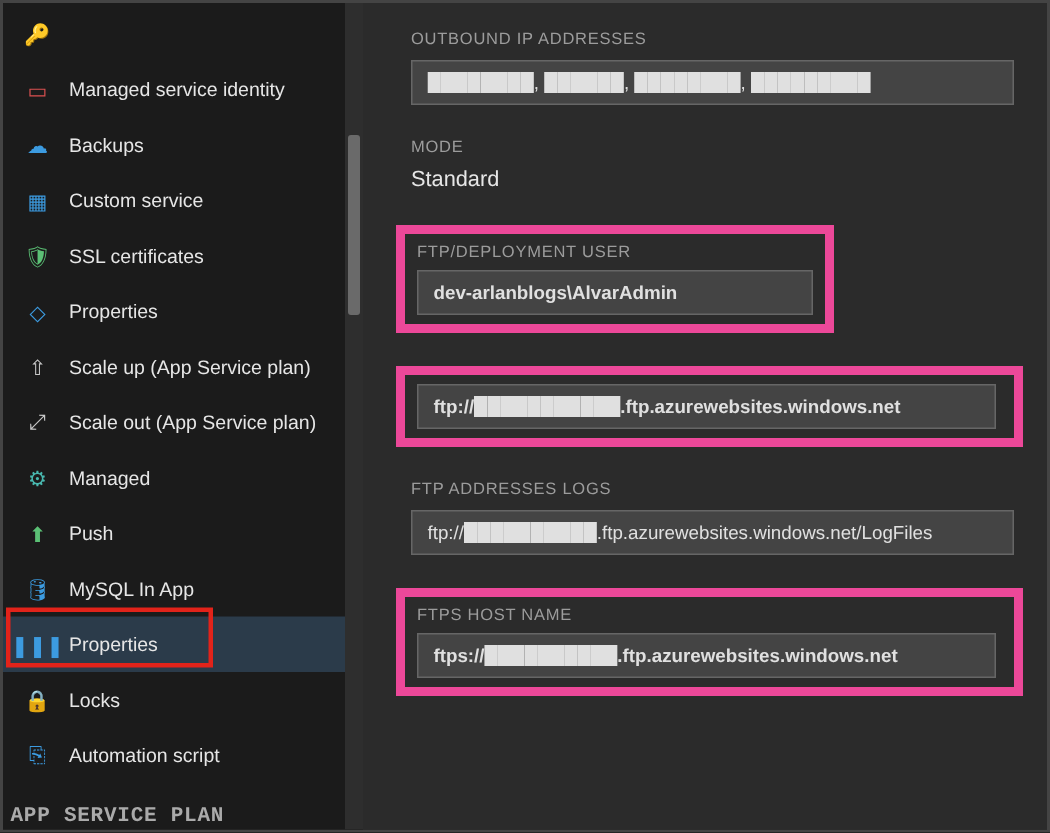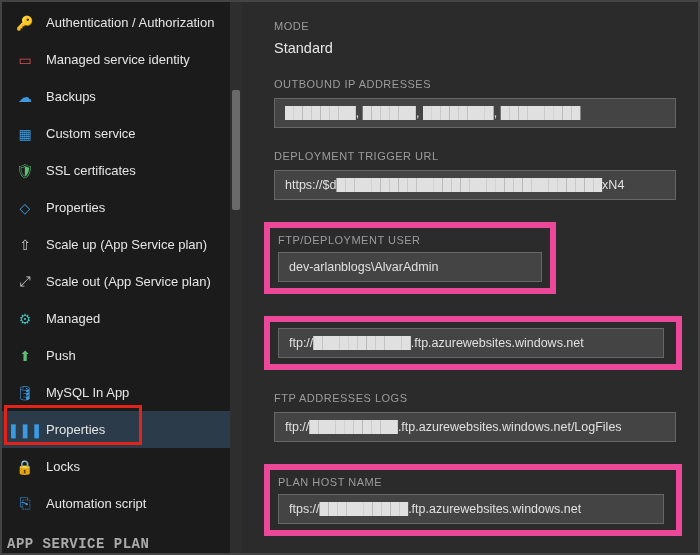--- a/index.html
+++ b/index.html
@@ -97,21 +97,21 @@
     font-family: inherit;
   }
   .field-input.partial { color: #e0e0e0; }
   .highlight-red {
     border: 6px solid #ec4899;
     padding: 6px 8px;
     margin-left: -10px;
     margin-right: -6px;
   }
   .highlight-red .field-label { margin-bottom: 6px; }
-  .highlight-red .field-input { width: calc(100% - 4px); }
+  .highlight-red .field-input { width: calc(100% - 4px); font-weight: bold; }
   
   .c-yellow { color: #e8c341; }
   .c-red { color: #d85050; }
   .c-blue { color: #3c9be0; }
   .c-green { color: #5bc075; }
   .c-gray { color: #c9c9c9; }
   .c-teal { color: #49b9b0; }
   
   .sb-highlight {
     position: absolute;
@@ -125,21 +125,20 @@
 </style>
 </head>
 <body>
 
 <div class="outer">
 
   <div class="sidebar">
     <div class="sb-list">
         <div class="sb-item">
           <span class="sb-icon c-yellow">🔑</span>
-          <span>Authentication / Authorization</span>
         </div>
         <div class="sb-item">
           <span class="sb-icon c-red">▭</span>
           <span>Managed service identity</span>
         </div>
         <div class="sb-item">
           <span class="sb-icon c-blue">☁</span>
           <span>Backups</span>
         </div>
         <div class="sb-item">
@@ -190,47 +189,43 @@
     <div class="section-header">APP SERVICE PLAN</div>
     <div class="scroll-track">
       <div class="scroll-thumb"></div>
     </div>
     <div class="sb-highlight"></div>
   </div>
 
   <div class="content">
 
     <div class="field-group">
+      <div class="field-label">OUTBOUND IP ADDRESSES</div>
+      <input class="field-input partial" readonly="" value="████████, ██████, ████████, █████████" style="">
+    </div>
+
+    <div class="field-group">
       <div class="field-label">MODE</div>
       <div class="field-value-plain">Standard</div>
     </div>
 
-    <div class="field-group">
-      <div class="field-label">OUTBOUND IP ADDRESSES</div>
-      <input class="field-input partial" readonly="" value="████████, ██████, ████████, █████████" style="">
-    </div>
-
-    <div class="field-group">
-      <div class="field-label">DEPLOYMENT TRIGGER URL</div>
-      <input class="field-input partial" readonly="" value="https://$d██████████████████████████████xN4" style="">
-    </div>
 
     <div class="field-group highlight-red" style="width:292px;">
       <div class="field-label">FTP/DEPLOYMENT USER</div>
       <input class="field-input" readonly="" style="width: 264px;" value="dev-arlanblogs\AlvarAdmin">
     </div>
 
     <div class="field-group highlight-red">
       <input class="field-input partial" readonly="" value="ftp://███████████.ftp.azurewebsites.windows.net" style="">
     </div>
 
     <div class="field-group">
       <div class="field-label">FTP ADDRESSES LOGS</div>
       <input class="field-input partial" readonly="" value="ftp://██████████.ftp.azurewebsites.windows.net/LogFiles" style="">
     </div>
 
     <div class="field-group highlight-red">
-      <div class="field-label">PLAN HOST NAME</div>
+      <div class="field-label">FTPS HOST NAME</div>
       <input class="field-input partial" readonly="" value="ftps://██████████.ftp.azurewebsites.windows.net" style="">
     </div>
 
   </div>
 </div>
 
 </body></html>

